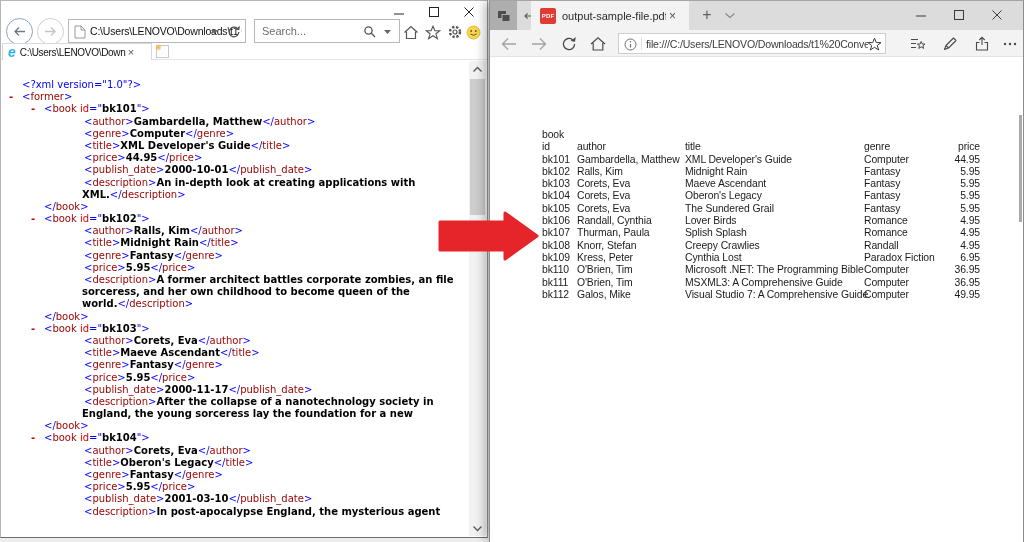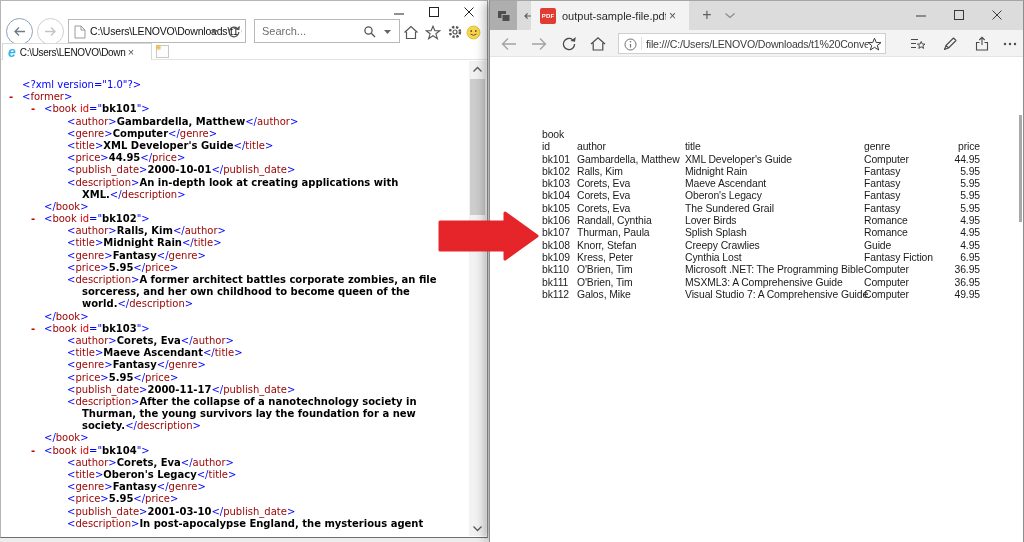--- a/index.html
+++ b/index.html
@@ -38,21 +38,21 @@
   .ie-tab-logo { font-style:italic; font-weight:bold; color:#32b1e8; font-size:14px; line-height:14px; margin:0 4px 0 5px; }
   .ie-tab-title { font-size:10px; letter-spacing:-0.3px; color:#111; white-space:nowrap; overflow:hidden; width:106px; }
   .ie-tab-close { font-size:11px; color:#555; margin-left:2px; }
   .ie-newtab { position:absolute; left:155px; top:2px; width:13px; height:13px; background:#fdfdfd; border:1px solid #c9c9c9; }
   .ie-newtab::before { content:""; position:absolute; left:-2px; top:-2px; width:7px; height:7px; border-radius:50%;
                        background:radial-gradient(circle,#f6a623 0%,rgba(246,166,35,0) 70%); }
 
   .ie-content { position:absolute; top:60px; left:1px; right:18px; bottom:1px; overflow:hidden; background:#fff; }
   #xml-tree { padding-top:18px; font-family:"DejaVu Sans",sans-serif; font-size:10px; }
   .xline { position:relative; height:12.2px; line-height:12.2px; white-space:nowrap; }
-  .i0 { padding-left:20px; } .i1 { padding-left:42px; } .i2 { padding-left:65px; } .i3 { padding-left:80px; }
+  .i0 { padding-left:20px; } .i1 { padding-left:42px; } .i2 { padding-left:82px; } .i3 { padding-left:80px; }
   .marker { position:absolute; color:var(--xml-marker,#cc0000); font-weight:bold; }
   .i0 .marker { left:7px; } .i1 .marker { left:29px; }
   .m  { color:var(--xml-markup,#0000ff); }
   .tg { color:var(--xml-tag,#990000); }
   .at { color:var(--xml-attr,#e00000); }
   .tx, .vl { color:var(--xml-text,#000); font-weight:bold; }
 
   .ie-scroll { position:absolute; top:60px; right:1px; bottom:1px; width:17px; background:#f2f2f2; }
   .sc-btn { position:absolute; left:0; width:17px; height:16px; display:flex; align-items:center; justify-content:center; }
   .sc-up { top:0; } .sc-down { bottom:0; }
@@ -212,22 +212,21 @@
         <div class="xline i3"><span class="tx">sorceress, and her own childhood to become queen of the</span></div>
         <div class="xline i3"><span class="tx">world.</span><span class="m">&lt;/</span><span class="tg">description</span><span class="m">&gt;</span></div>
         <div class="xline i1"><span class="m">&lt;/</span><span class="tg">book</span><span class="m">&gt;</span></div>
         <div class="xline i1"><span class="marker">-</span><span class="m">&lt;</span><span class="tg">book</span><span class="at"> id</span><span class="m">="</span><span class="vl">bk103</span><span class="m">"&gt;</span></div>
         <div class="xline i2"><span class="m">&lt;</span><span class="tg">author</span><span class="m">&gt;</span><span class="tx">Corets, Eva</span><span class="m">&lt;/</span><span class="tg">author</span><span class="m">&gt;</span></div>
         <div class="xline i2"><span class="m">&lt;</span><span class="tg">title</span><span class="m">&gt;</span><span class="tx">Maeve Ascendant</span><span class="m">&lt;/</span><span class="tg">title</span><span class="m">&gt;</span></div>
         <div class="xline i2"><span class="m">&lt;</span><span class="tg">genre</span><span class="m">&gt;</span><span class="tx">Fantasy</span><span class="m">&lt;/</span><span class="tg">genre</span><span class="m">&gt;</span></div>
         <div class="xline i2"><span class="m">&lt;</span><span class="tg">price</span><span class="m">&gt;</span><span class="tx">5.95</span><span class="m">&lt;/</span><span class="tg">price</span><span class="m">&gt;</span></div>
         <div class="xline i2"><span class="m">&lt;</span><span class="tg">publish_date</span><span class="m">&gt;</span><span class="tx">2000-11-17</span><span class="m">&lt;/</span><span class="tg">publish_date</span><span class="m">&gt;</span></div>
         <div class="xline i2"><span class="m">&lt;</span><span class="tg">description</span><span class="m">&gt;</span><span class="tx">After the collapse of a nanotechnology society in</span></div>
-        <div class="xline i3"><span class="tx">Thurman, the young survivors lay the foundation for a new</span></div>
-        <div class="xline i3"><span class="tx">society.</span><span class="m">&lt;/</span><span class="tg">description</span><span class="m">&gt;</span></div>
+        <div class="xline i3"><span class="tx">England, the young sorceress lay the foundation for a new</span></div>
         <div class="xline i1"><span class="m">&lt;/</span><span class="tg">book</span><span class="m">&gt;</span></div>
         <div class="xline i1"><span class="marker">-</span><span class="m">&lt;</span><span class="tg">book</span><span class="at"> id</span><span class="m">="</span><span class="vl">bk104</span><span class="m">"&gt;</span></div>
         <div class="xline i2"><span class="m">&lt;</span><span class="tg">author</span><span class="m">&gt;</span><span class="tx">Corets, Eva</span><span class="m">&lt;/</span><span class="tg">author</span><span class="m">&gt;</span></div>
         <div class="xline i2"><span class="m">&lt;</span><span class="tg">title</span><span class="m">&gt;</span><span class="tx">Oberon's Legacy</span><span class="m">&lt;/</span><span class="tg">title</span><span class="m">&gt;</span></div>
         <div class="xline i2"><span class="m">&lt;</span><span class="tg">genre</span><span class="m">&gt;</span><span class="tx">Fantasy</span><span class="m">&lt;/</span><span class="tg">genre</span><span class="m">&gt;</span></div>
         <div class="xline i2"><span class="m">&lt;</span><span class="tg">price</span><span class="m">&gt;</span><span class="tx">5.95</span><span class="m">&lt;/</span><span class="tg">price</span><span class="m">&gt;</span></div>
         <div class="xline i2"><span class="m">&lt;</span><span class="tg">publish_date</span><span class="m">&gt;</span><span class="tx">2001-03-10</span><span class="m">&lt;/</span><span class="tg">publish_date</span><span class="m">&gt;</span></div>
         <div class="xline i2"><span class="m">&lt;</span><span class="tg">description</span><span class="m">&gt;</span><span class="tx">In post-apocalypse England, the mysterious agent</span></div>
       </div>
   </div>
@@ -406,28 +405,28 @@
             <span class="c-id">bk107</span>
             <span class="c-au">Thurman, Paula</span>
             <span class="c-ti">Splish Splash</span>
             <span class="c-ge">Romance</span>
             <span class="c-pr">4.95</span>
           </div>
           <div class="prow">
             <span class="c-id">bk108</span>
             <span class="c-au">Knorr, Stefan</span>
             <span class="c-ti">Creepy Crawlies</span>
-            <span class="c-ge">Guide</span>
+            <span class="c-ge">Randall</span>
             <span class="c-pr">4.95</span>
           </div>
           <div class="prow">
             <span class="c-id">bk109</span>
             <span class="c-au">Kress, Peter</span>
             <span class="c-ti">Cynthia Lost</span>
-            <span class="c-ge">Fantasy Fiction</span>
+            <span class="c-ge">Paradox Fiction</span>
             <span class="c-pr">6.95</span>
           </div>
           <div class="prow">
             <span class="c-id">bk110</span>
             <span class="c-au">O'Brien, Tim</span>
             <span class="c-ti">Microsoft .NET: The Programming Bible</span>
             <span class="c-ge">Computer</span>
             <span class="c-pr">36.95</span>
           </div>
           <div class="prow">

